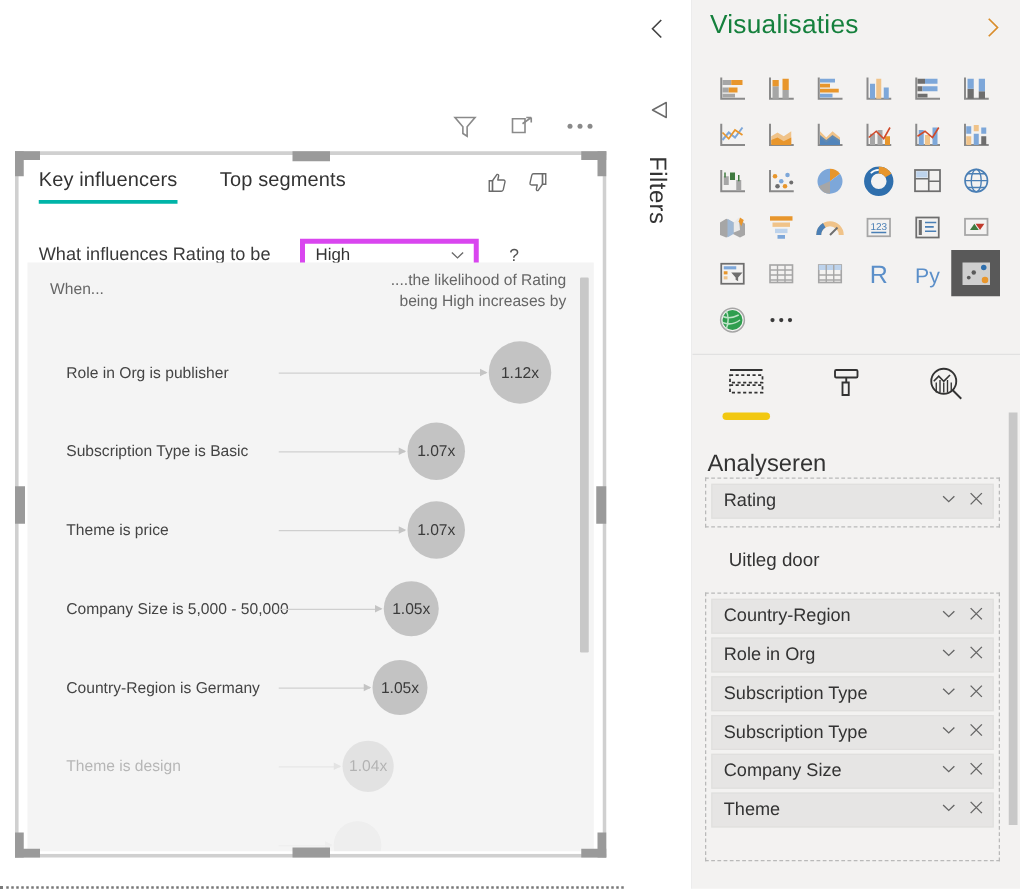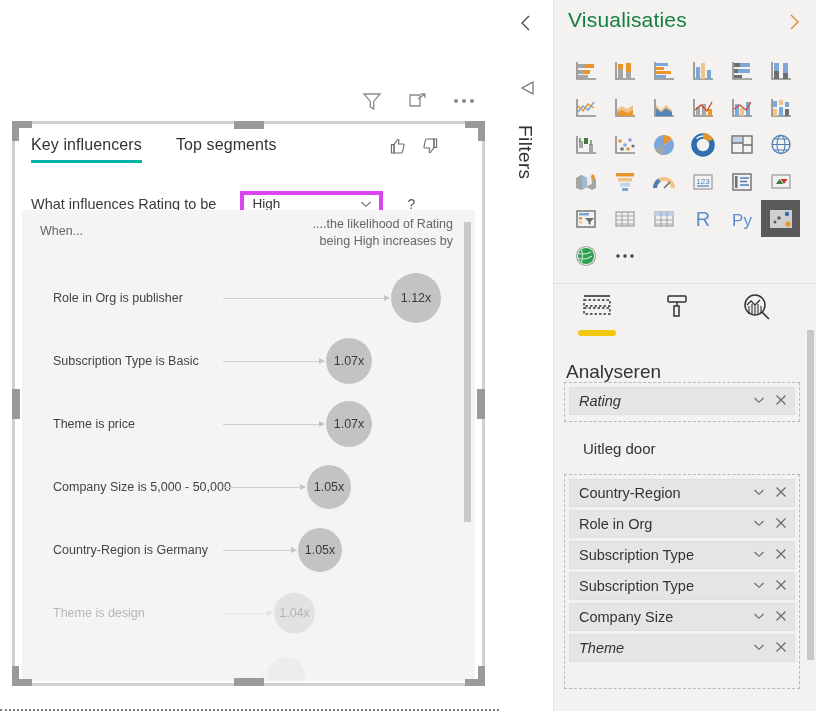--- a/index.html
+++ b/index.html
@@ -138,21 +138,21 @@
 
   #analyze-label{position:absolute;left:12px;top:345px;font-size:19px;color:#333;margin-top:16px;}
 
   .well{position:absolute;left:10px;right:16px;border:1px dashed #b9b9b9;padding:4px;box-sizing:border-box;background:#f3f2f1;}
   .chip{
     height:28px;background:#e6e5e4;border:1px solid #e0dfde;
     display:flex;align-items:center;justify-content:space-between;
     padding:0 7px 0 9px;box-sizing:border-box;font-size:14.5px;color:#333;
     margin-bottom:3px;cursor:pointer;
   }
-  .chip:last-child{margin-bottom:0;font-style:italic;}
+  .chip:last-child{margin-bottom:0;}
   .chip .ctrls{display:flex;gap:9px;align-items:center;color:#555;}
   #well-analyze{top:382px;height:40px;}
   #uitleg-label{position:absolute;left:12px;top:440px;font-size:15px;color:#333;margin-left:17px;}
   #well-explain{top:474px;height:215px;}
 
   #viz-scroll-thumb{position:absolute;right:2px;top:330px;width:7px;height:330px;background:#c8c8c8;cursor:pointer;}
 </style>
 </head>
 <body>
 

